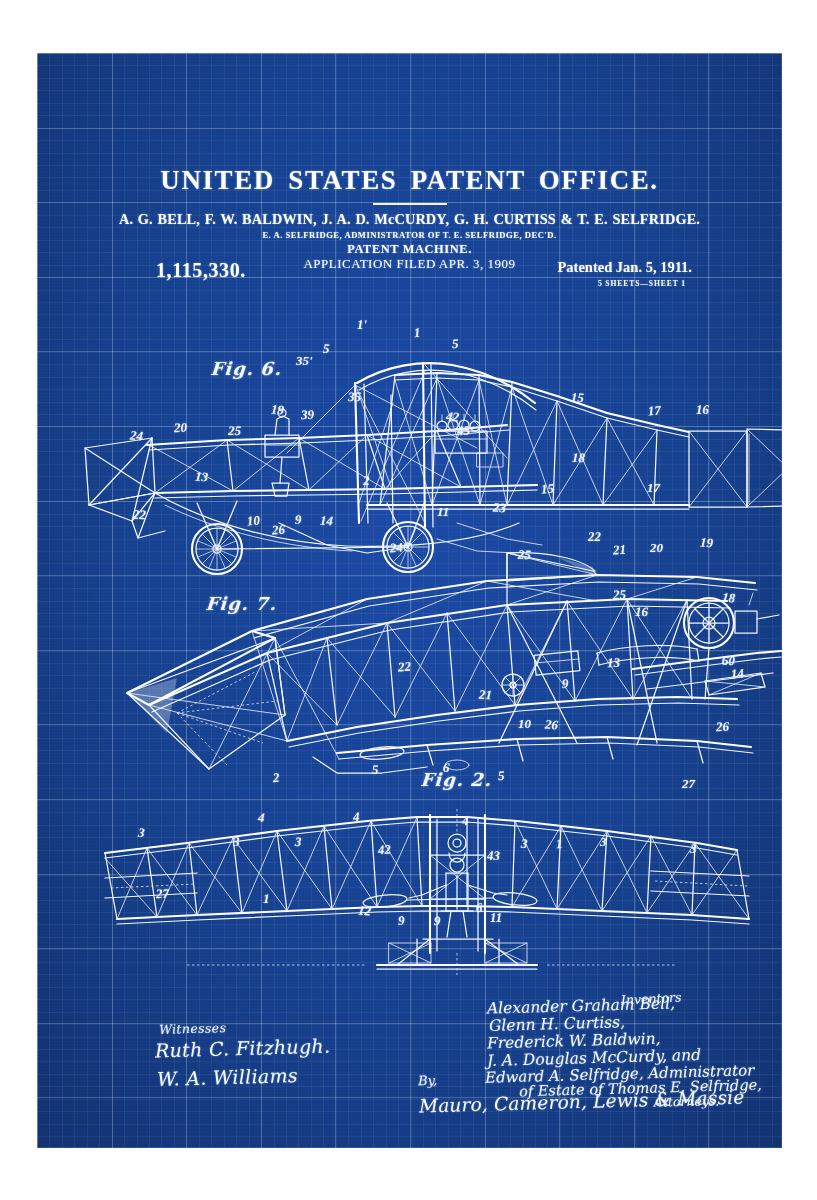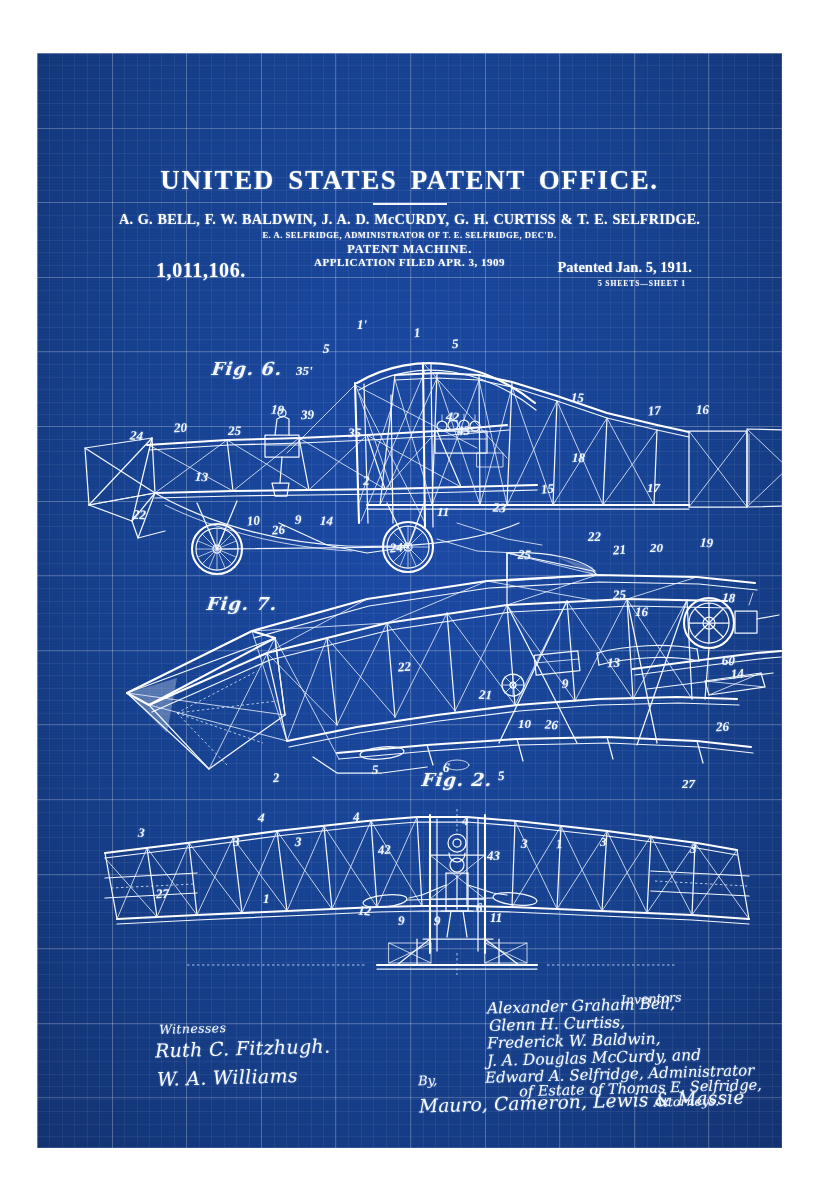--- a/index.html
+++ b/index.html
@@ -90,22 +90,22 @@
     letter-spacing: .5px;
   }
   #subject-line {
     top: 189px;
     font-weight: bold;
     font-size: 12.4px;
     letter-spacing: .6px;
   }
   #filed-line {
     top: 203px;
-    font-weight: bold;
-    font-size: 11px;
+    font-weight: normal;
+    font-size: 13px;
     letter-spacing: .5px;
   }
   #patent-number {
     position: absolute;
     left: 119px;
     top: 206px;
     color: #fff;
     font-weight: bold;
     font-size: 20px;
     letter-spacing: .6px;
@@ -221,21 +221,21 @@
 <div id="page">
 
   <div id="blueprint">
 
     <div class="hdr" id="office-title">UNITED STATES PATENT OFFICE.</div>
     <div id="hdr-rule"></div>
     <div class="hdr" id="admin-line">E. A. SELFRIDGE, ADMINISTRATOR OF T. E. SELFRIDGE, DEC'D.</div>
     <div class="hdr" id="inventor-line">A. G. BELL, F. W. BALDWIN, J. A. D. McCURDY, G. H. CURTISS &amp; T. E. SELFRIDGE.</div>
     <div class="hdr" id="subject-line">PATENT MACHINE.</div>
     <div class="hdr" id="filed-line">APPLICATION FILED APR. 3, 1909</div>
-    <div id="patent-number">1,011,106.</div>
+    <div id="patent-number">1,115,330.</div>
     <div id="patented-date">Patented Jan. 5, 1911.</div>
     <div id="sheet-line">5 SHEETS—SHEET 1</div>
 
     <div class="figlabel" style="left:175px; top:305px;">Fig. 6.</div>
     <div class="figlabel" style="left:170px; top:540px;">Fig. 7.</div>
     <div class="figlabel" style="left:385px; top:716px;">Fig. 2.</div>
 
     <svg id="drawing" viewBox="0 0 745 1095">
 
       <g>
@@ -645,24 +645,24 @@
         <line class="ink-d" x1="150" y1="912" x2="330" y2="912"></line>
         <line class="ink-d" x1="510" y1="912" x2="640" y2="912"></line>
       </g>
     </svg>
 
     <div id="refs-fig6">
         <span class="ref" style="left: 377px; top: 272px; transform: rotate(-5deg);">1</span>
         <span class="ref" style="left: 320px; top: 264px; transform: rotate(-1deg);">1'</span>
         <span class="ref" style="left: 286px; top: 288px; transform: rotate(3deg);">5</span>
         <span class="ref" style="left: 415px; top: 283px; transform: rotate(-4deg);">5</span>
-        <span class="ref" style="left: 259px; top: 310px; transform: rotate(0deg);">35'</span>
+        <span class="ref" style="left: 259px; top: 300px; transform: rotate(0deg);">35'</span>
         <span class="ref" style="left: 234px; top: 349px; transform: rotate(4deg);">19</span>
         <span class="ref" style="left: 264px; top: 354px; transform: rotate(-3deg);">39</span>
-        <span class="ref" style="left: 311px; top: 372px; transform: rotate(1deg);">35</span>
+        <span class="ref" style="left: 311px; top: 336px; transform: rotate(1deg);">35</span>
         <span class="ref" style="left: 409px; top: 356px; transform: rotate(5deg);">42</span>
         <span class="ref" style="left: 420px; top: 370px; transform: rotate(-2deg);">43</span>
         <span class="ref" style="left: 534px; top: 337px; transform: rotate(2deg);">15</span>
         <span class="ref" style="left: 611px; top: 350px; transform: rotate(-5deg);">17</span>
         <span class="ref" style="left: 659px; top: 349px; transform: rotate(-1deg);">16</span>
         <span class="ref" style="left: 535px; top: 397px; transform: rotate(3deg);">18</span>
         <span class="ref" style="left: 504px; top: 428px; transform: rotate(-4deg);">15</span>
         <span class="ref" style="left: 610px; top: 427px; transform: rotate(0deg);">17</span>
         <span class="ref" style="left: 93px; top: 375px; transform: rotate(4deg);">24</span>
         <span class="ref" style="left: 137px; top: 367px; transform: rotate(-3deg);">20</span>

